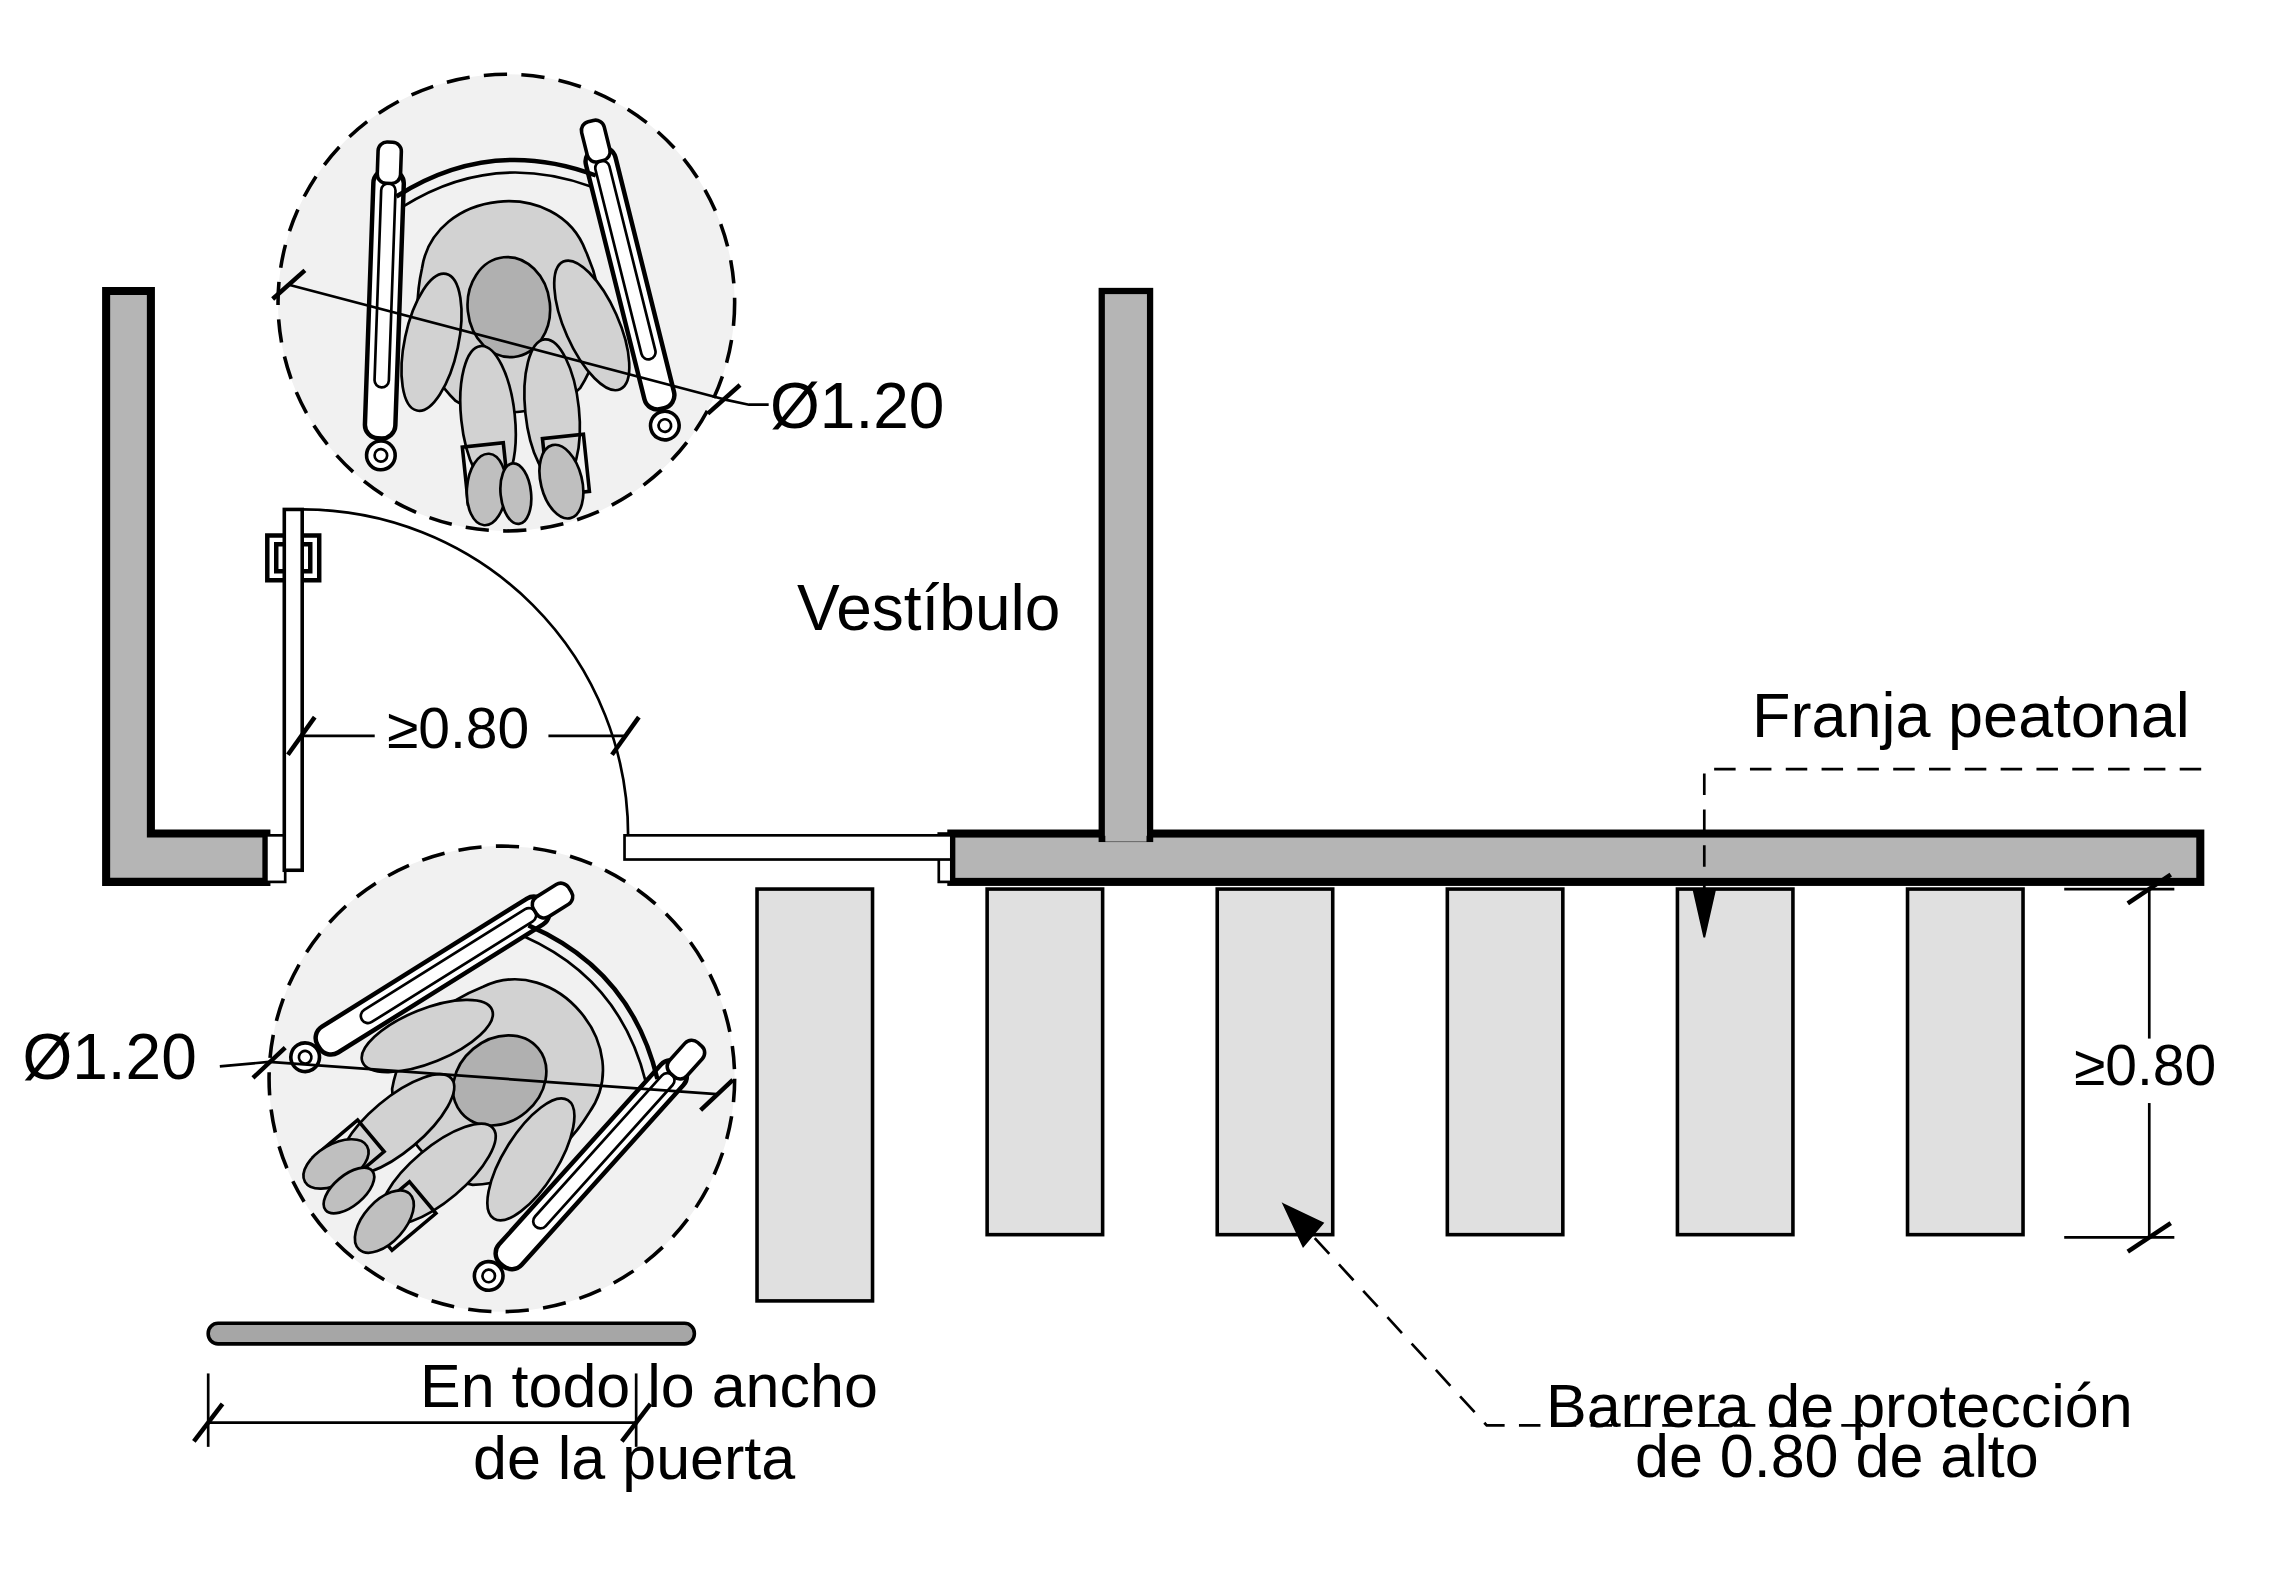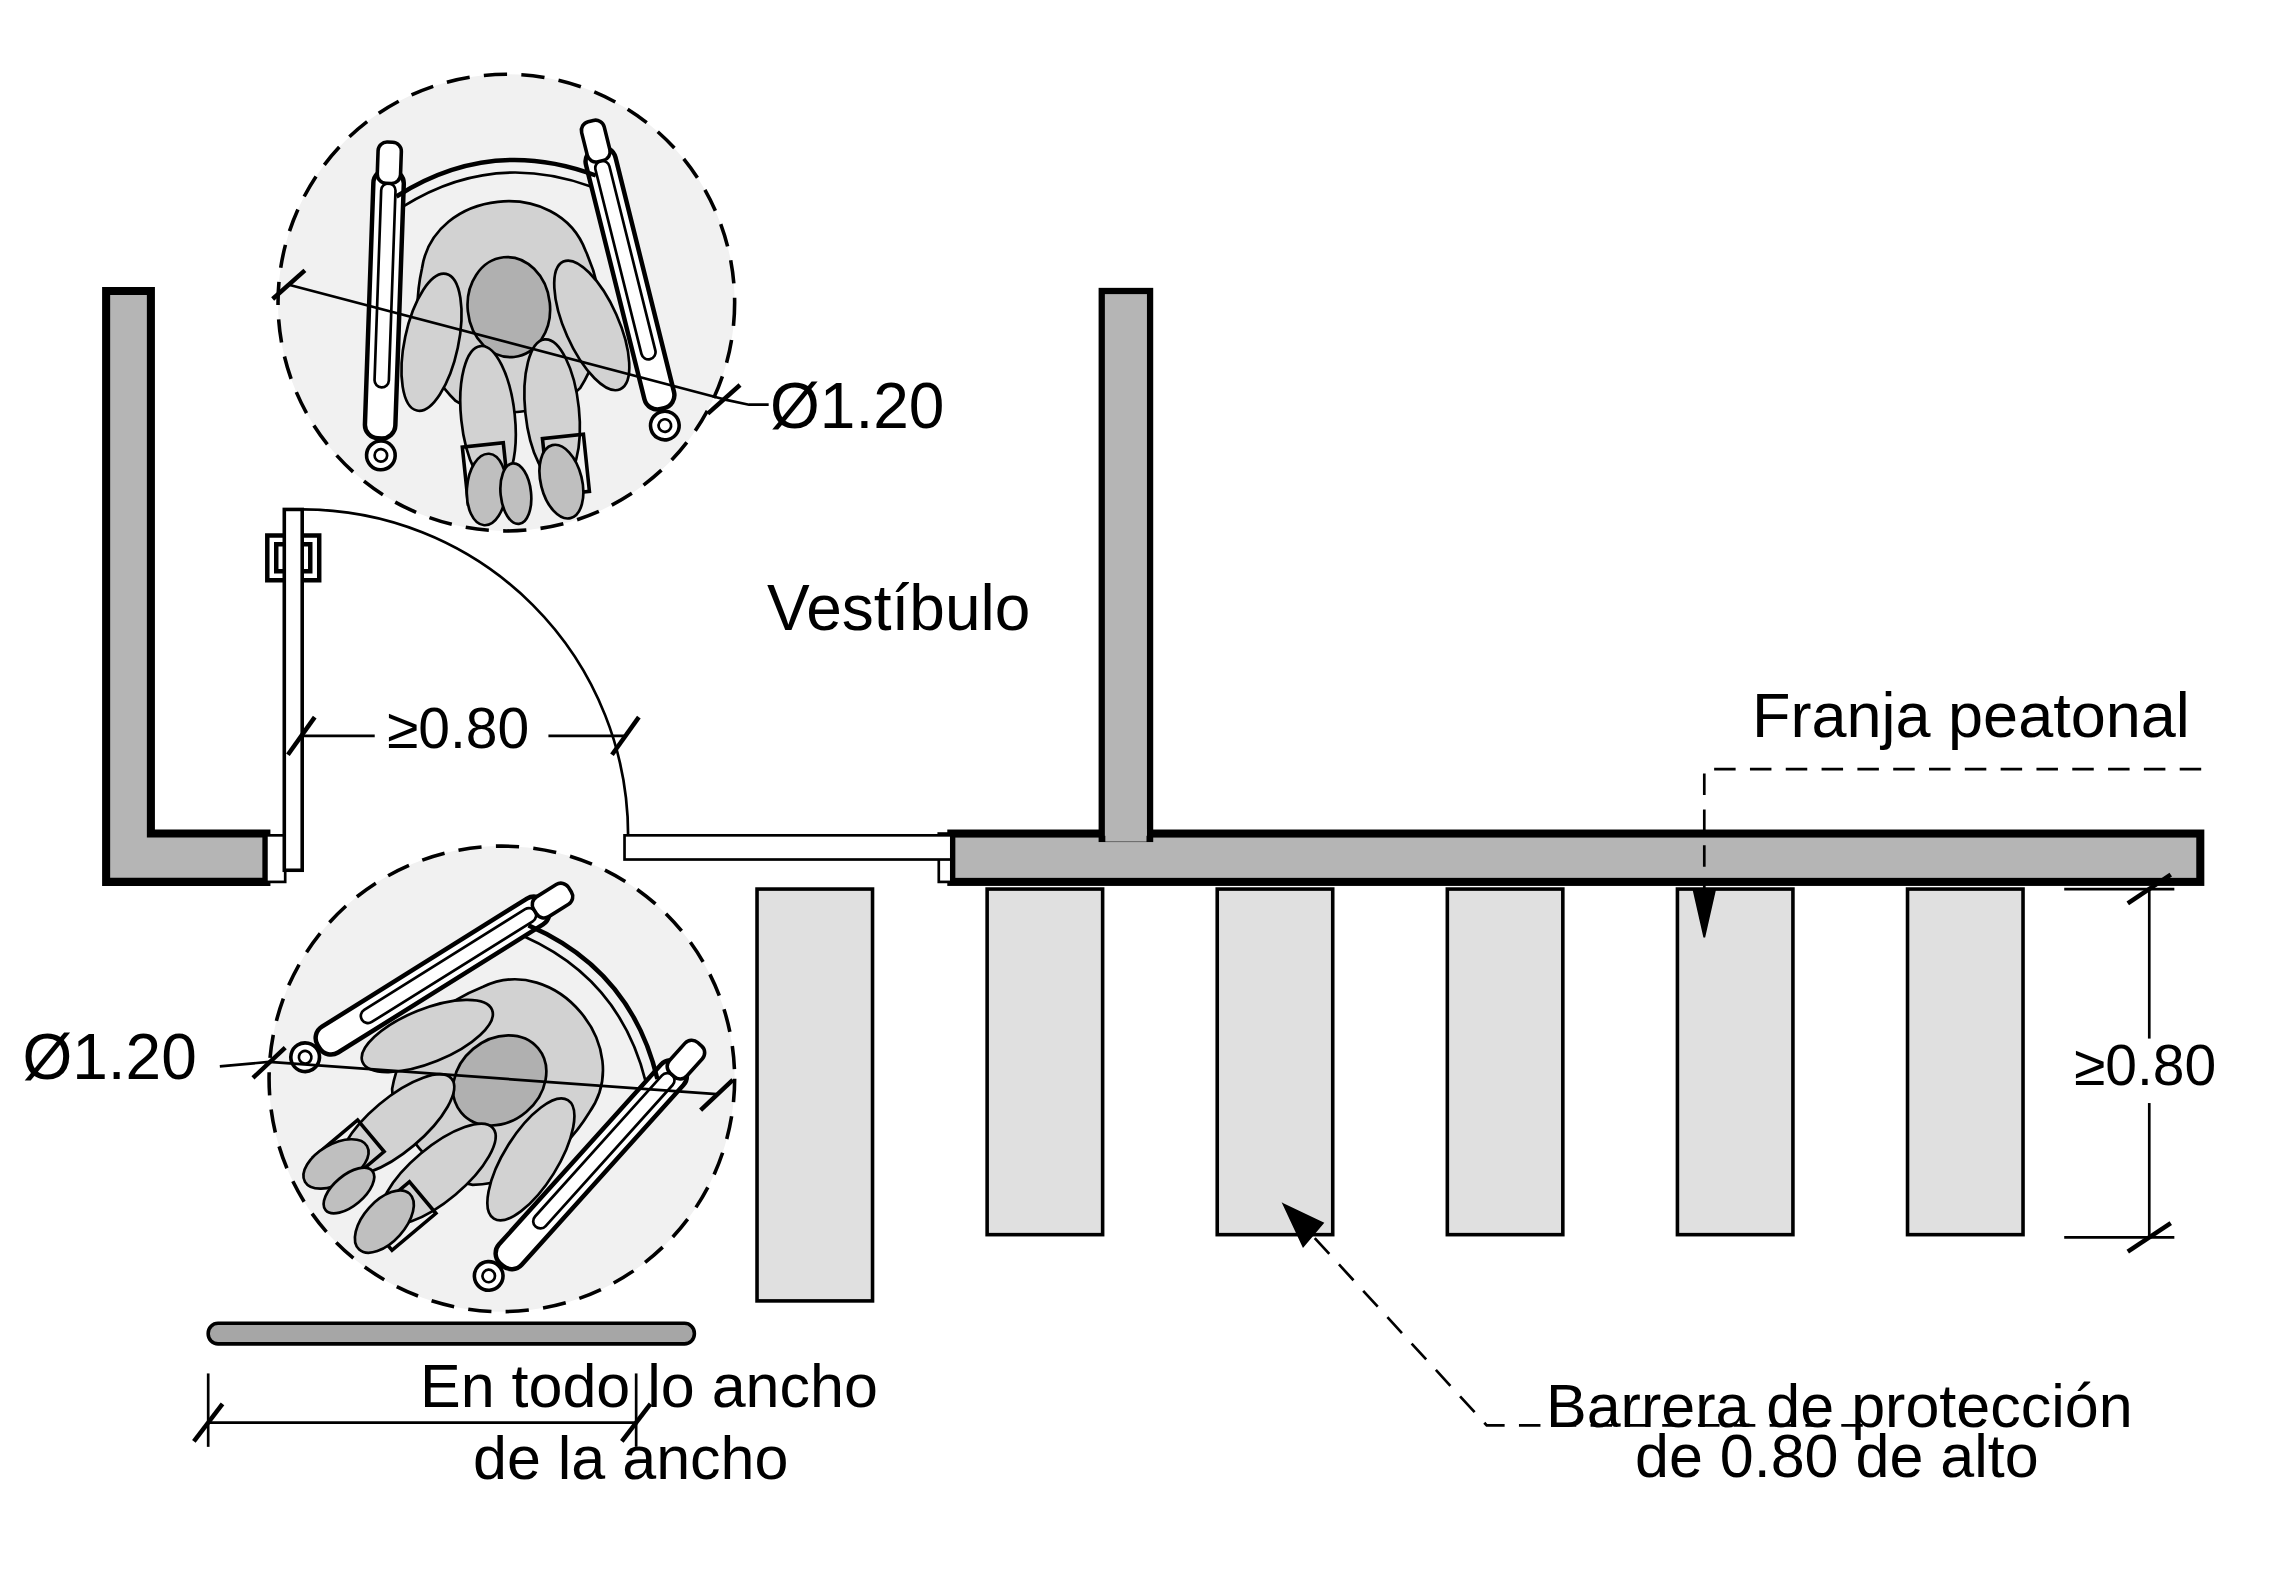--- a/index.html
+++ b/index.html
@@ -144,32 +144,32 @@
     </g>
 
     <g>
       <path d="M2080,1592 H1660 L1458,1372" fill="none" stroke="#000" stroke-width="3" stroke-dasharray="24 16"></path>
       <path d="M1433,1345 L1477,1366 L1455,1392 Z" fill="#000" stroke="#000" stroke-width="2"></path>
     </g>
   </svg>
 
   <div class="label" style="left:770px;top:374px;font-size:64px;">Ø1.20</div>
 
-  <div class="label" style="left:767px;top:576px;font-size:64px;">Vestíbulo</div>
+  <div class="label" style="left:797px;top:576px;font-size:64px;">Vestíbulo</div>
 
   <div class="label" style="left:387px;top:700px;font-size:57px;">≥0.80</div>
 
   <div class="label" style="left:1752px;top:684px;font-size:63px;">Franja peatonal</div>
 
   <div class="label" style="left:2074px;top:1037px;font-size:57px;">≥0.80</div>
 
   <div class="label" style="left:22.4px;top:1025px;font-size:64px;">Ø1.20</div>
 
   <div class="label" style="left:420px;top:1356px;font-size:61px;">En todo lo ancho</div>
 
-  <div class="label" style="left:473px;top:1428px;font-size:61px;">de la ancho</div>
+  <div class="label" style="left:473px;top:1428px;font-size:61px;">de la puerta</div>
 
   <div class="label" style="left:1546px;top:1358px;font-size:61px;margin-top:18px;">Barrera de protección</div>
 
   <div class="label" style="left:1635px;top:1426px;font-size:61px;">de 0.80 de alto</div>
 
 </div>
 
 
 </body></html>

